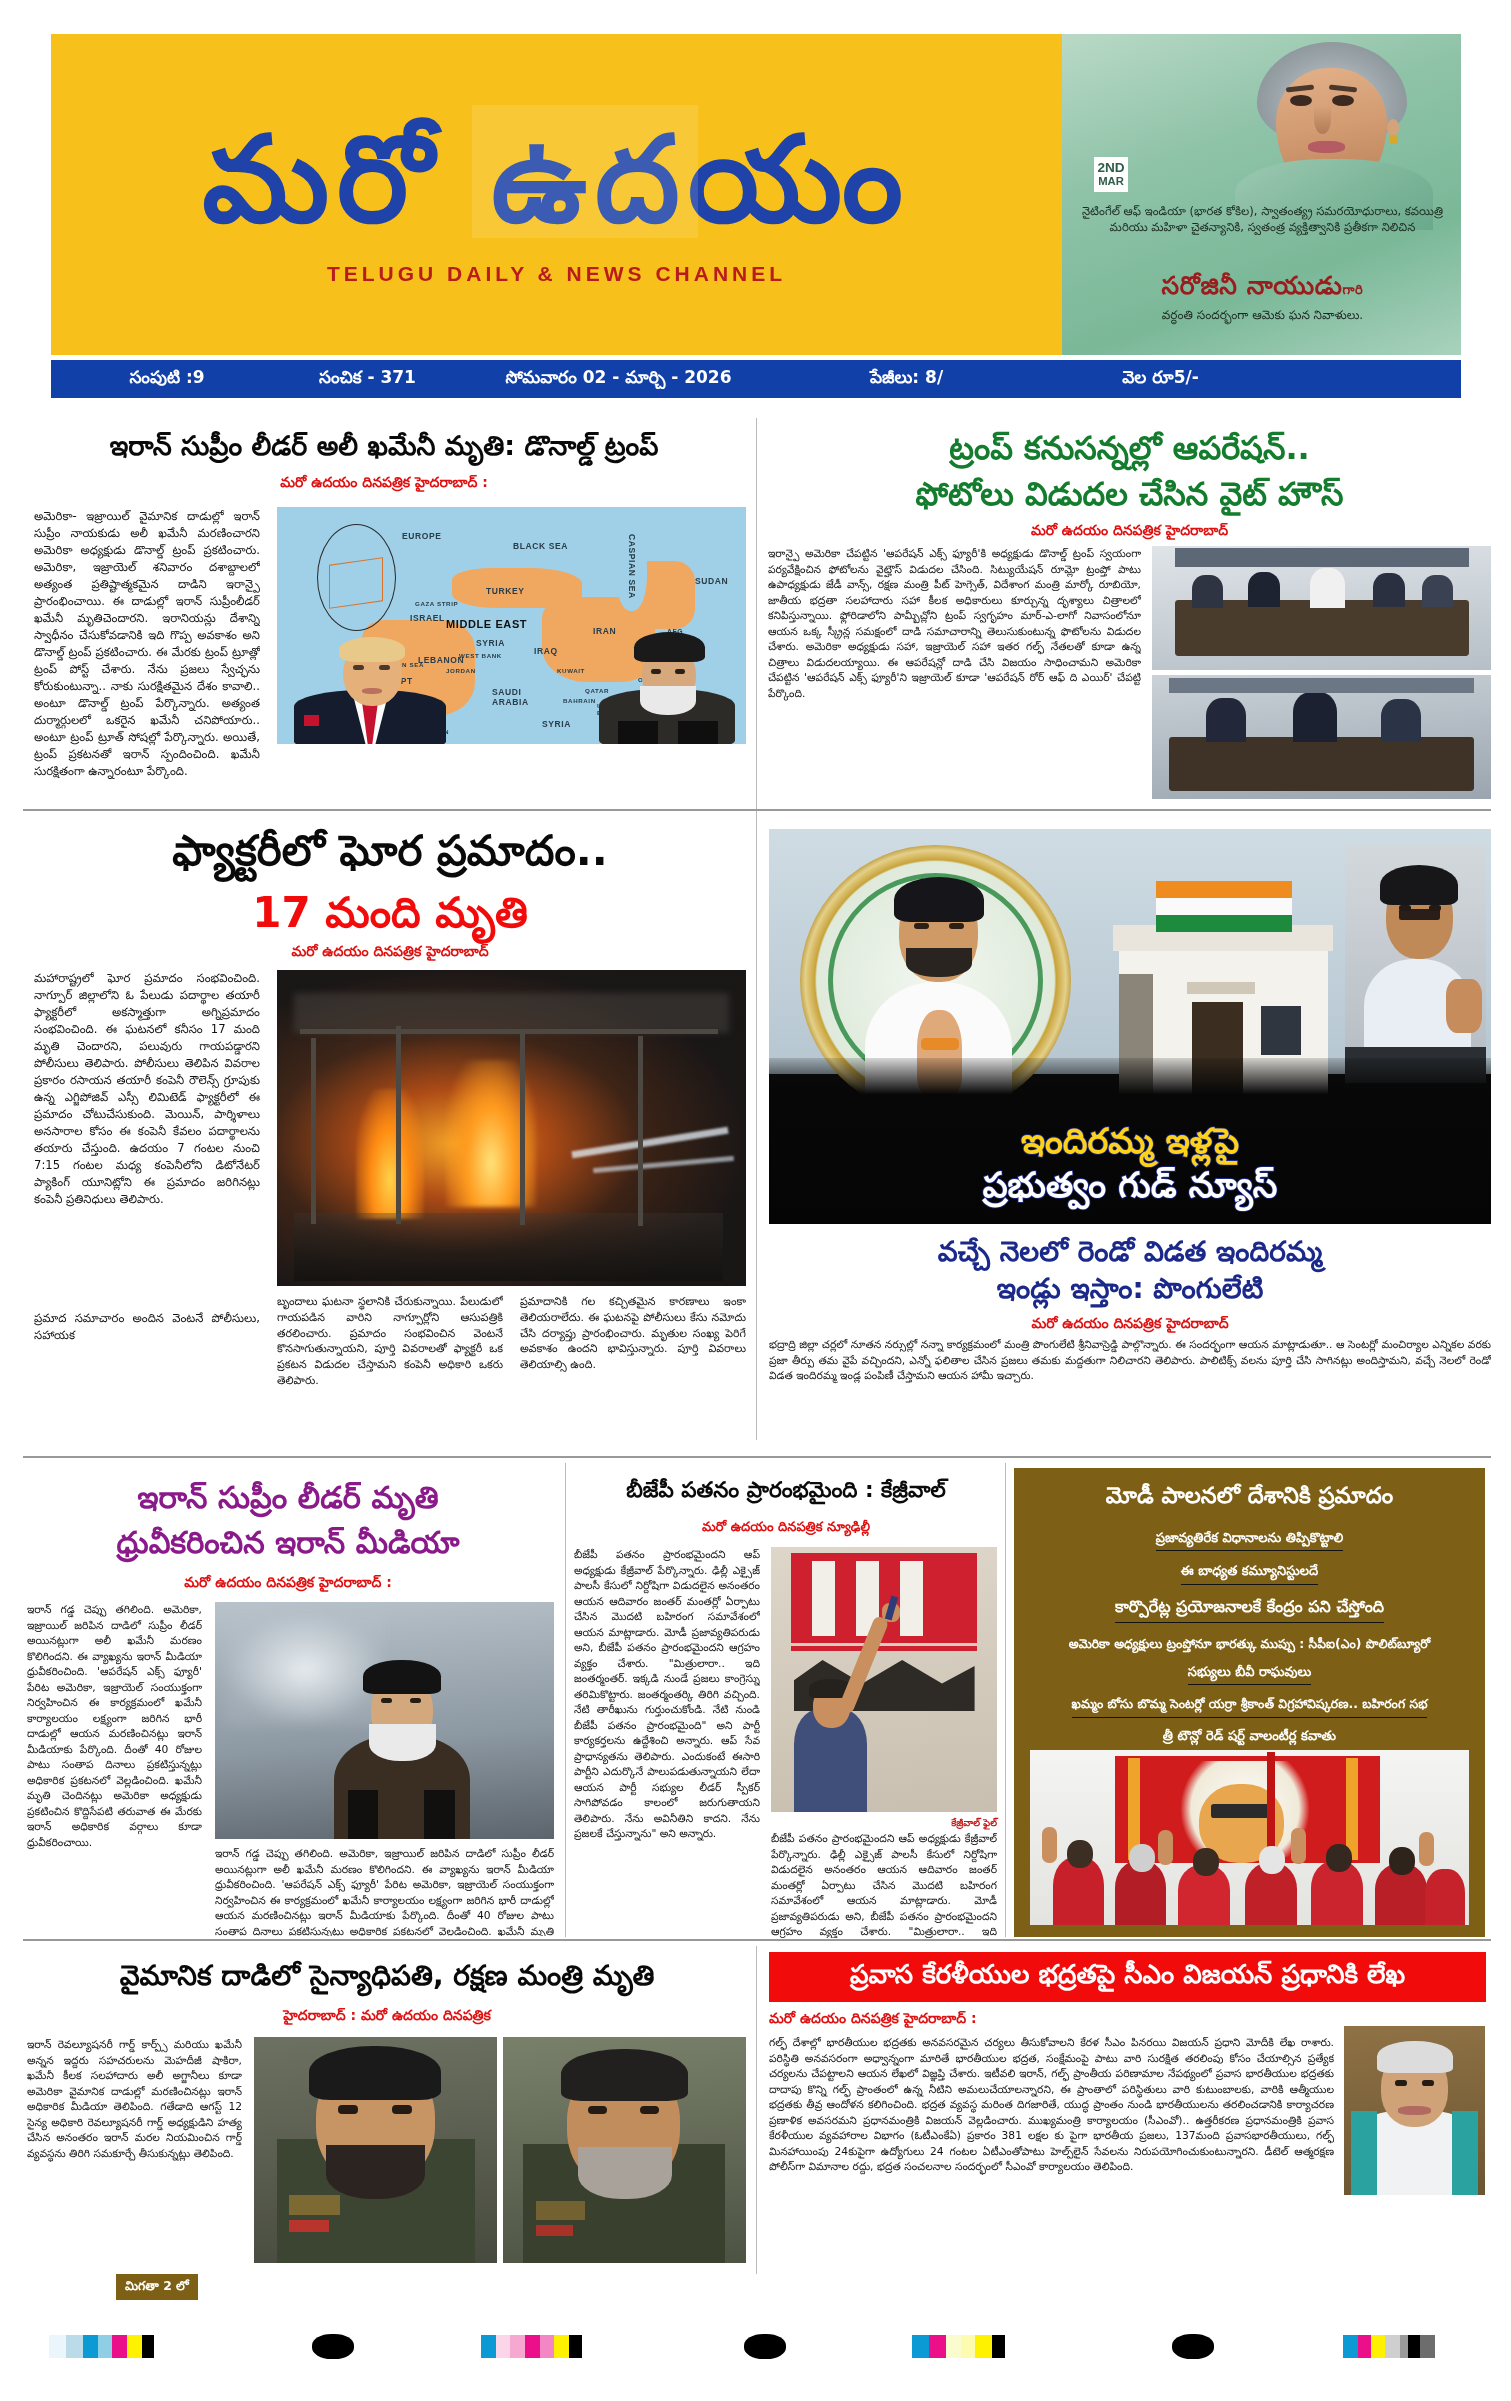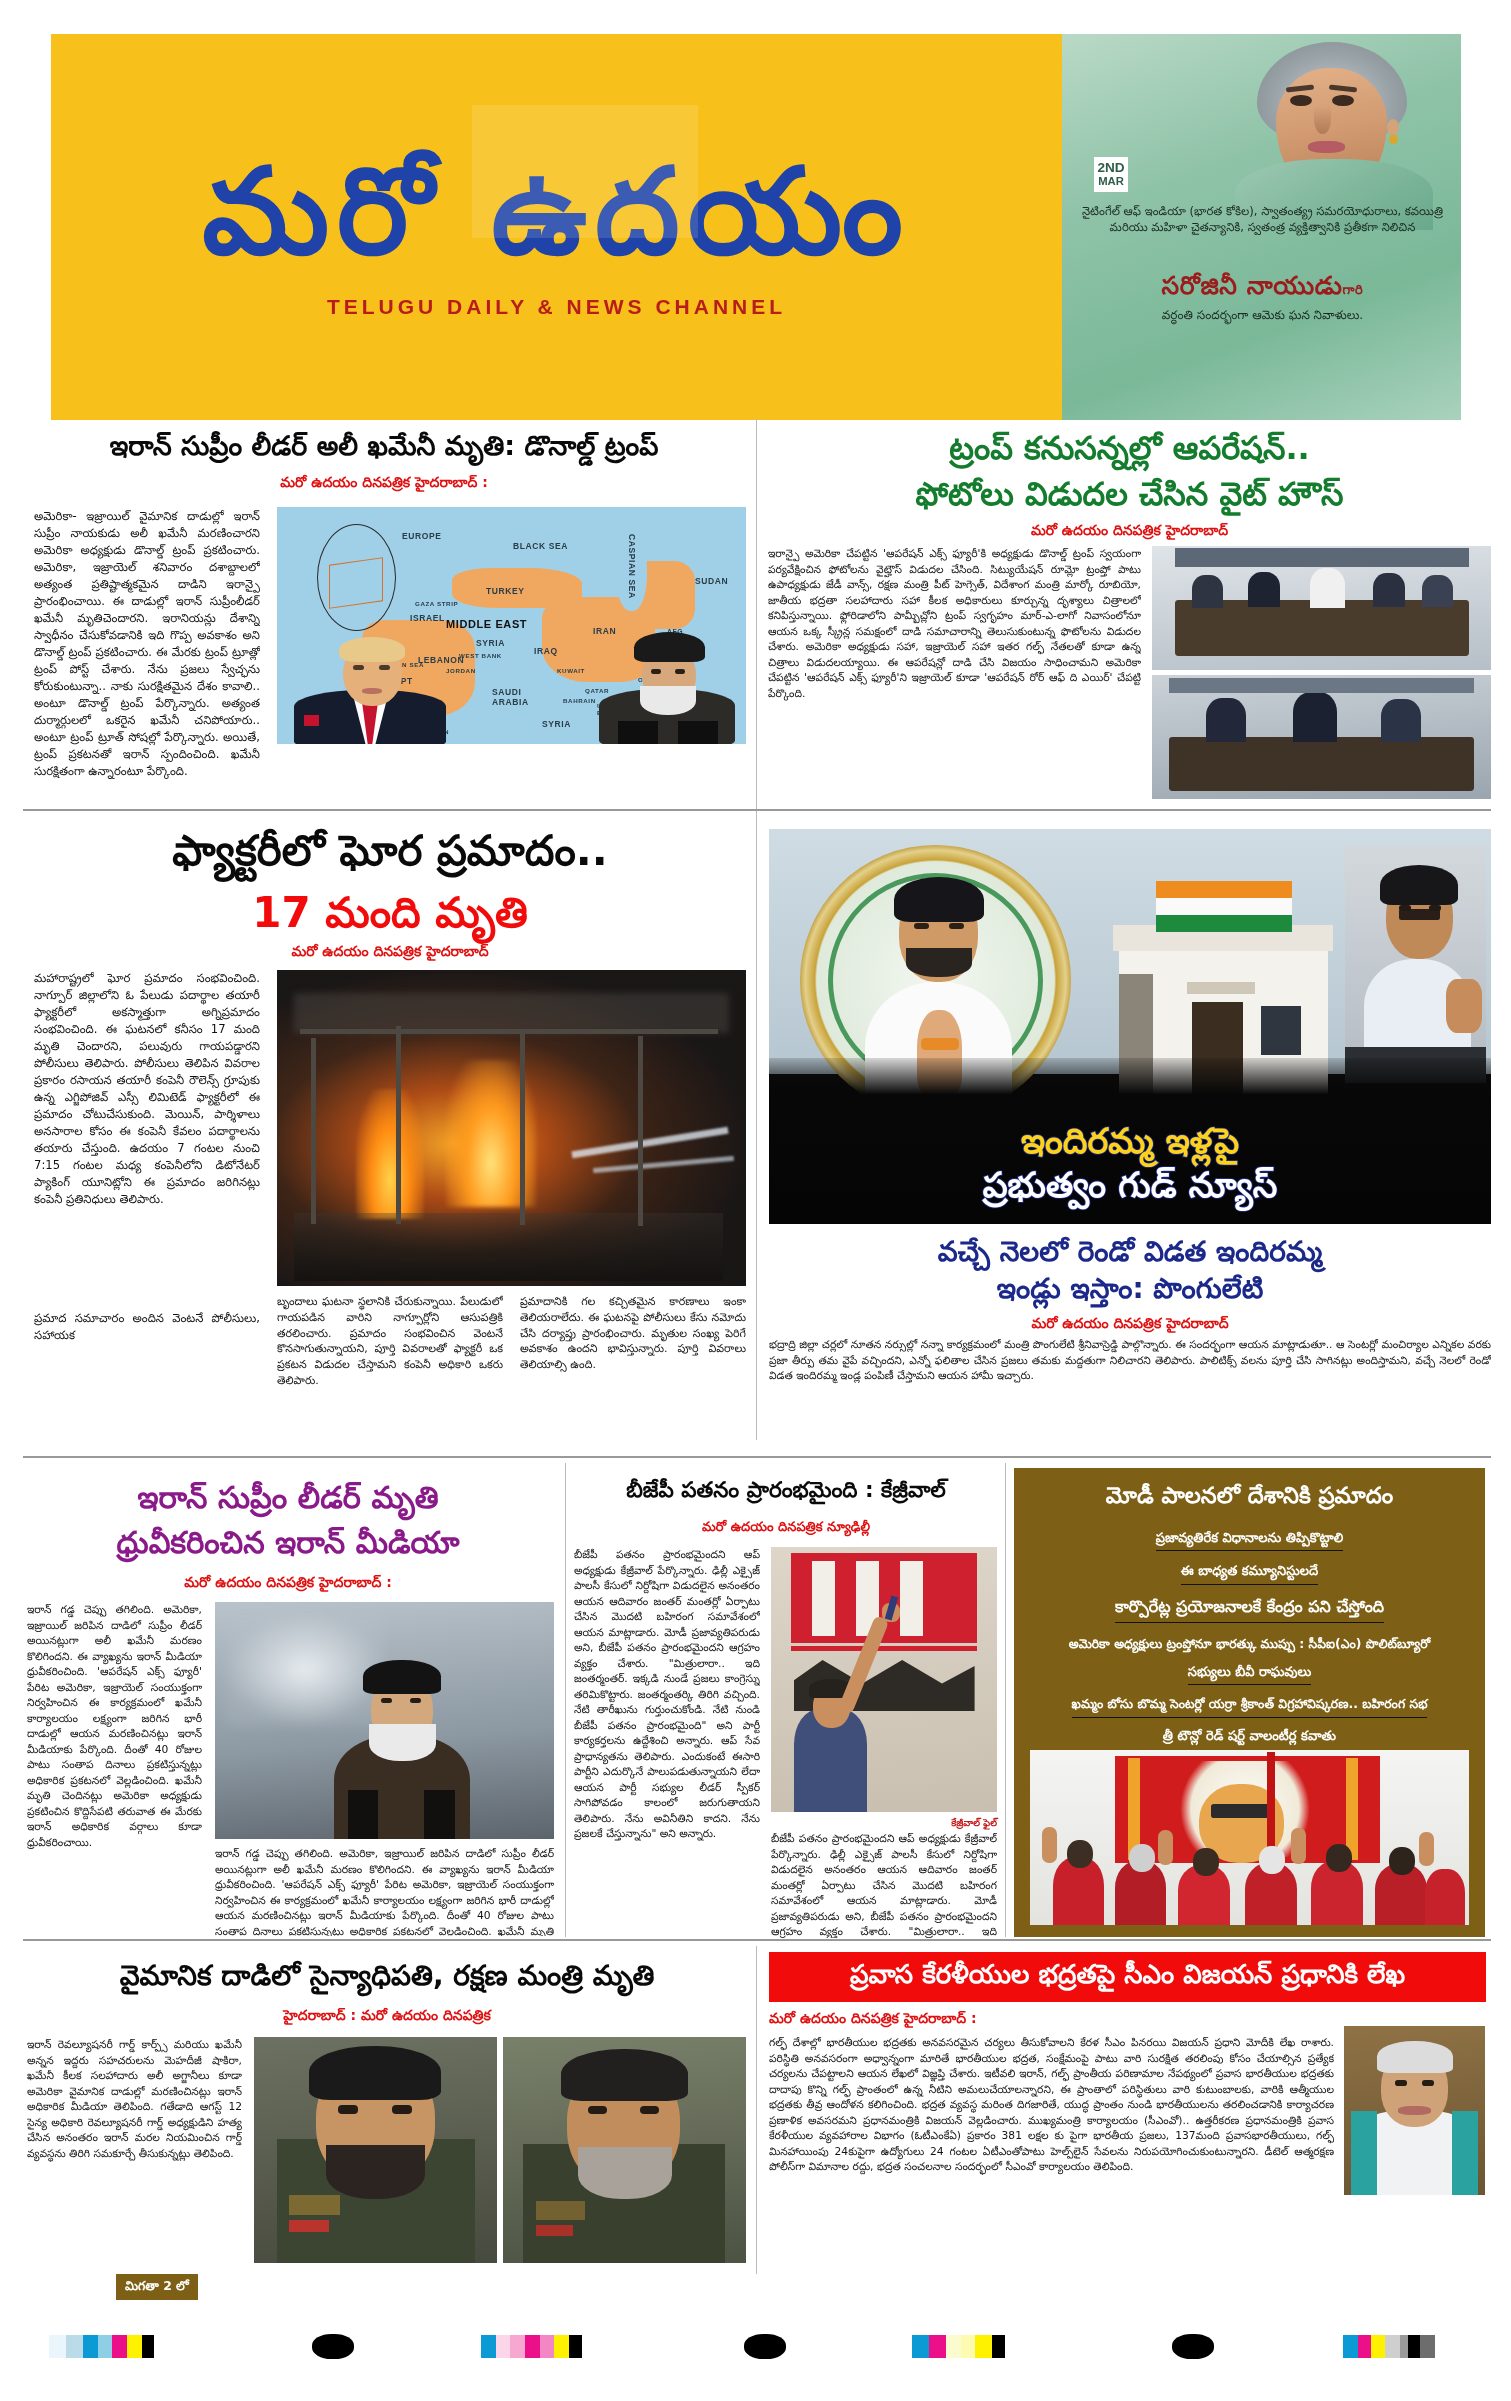--- a/index.html
+++ b/index.html
@@ -13,21 +13,21 @@
     height: 2401px;
     position: relative;
     background: #ffffff;
     overflow: hidden;
   }
 
   
   .masthead {
     position: absolute;
     left: 51px; top: 34px;
-    width: 1410px; height: 386px;
+    width: 1410px; height: 321px;
     display: flex;
   }
   .masthead-left {
     width: 1011px; height: 100%;
     background: #f7c01a;
     position: relative;
     display: flex;
     flex-direction: column;
     align-items: center;
     justify-content: center;
@@ -290,20 +290,27 @@
         <div class="d2">MAR</div>
       </div>
       <div class="sn-caption">నైటింగేల్ ఆఫ్ ఇండియా (భారత కోకిల), స్వాతంత్య్ర సమరయోధురాలు, కవయిత్రి మరియు మహిళా చైతన్యానికి, స్వతంత్ర వ్యక్తిత్వానికి ప్రతీకగా నిలిచిన</div>
       <div class="sn-name">
         <span>సరోజినీ నాయుడు</span><span class="hon">గారి</span>
       </div>
       <div class="sn-foot">వర్ధంతి సందర్భంగా ఆమెకు ఘన నివాళులు.</div>
     </div>
   </div>
 
+  <div class="infobar">
+    <span class="ib1">సంపుటి :9</span>
+    <span class="ib2">సంచిక - 371</span>
+    <span class="ib3">సోమవారం 02 - మార్చి - 2026</span>
+    <span class="ib4">పేజీలు: 8/</span>
+    <span class="ib5">వెల రూ5/-</span>
+  </div>
 
   <div class="vr" style="left:756px; top:418px; height:395px;"></div>
 
   <div class="hl" style="position:absolute; left:22.6px; top:430px; width:723px; font-size:27px; color:#0a0a0a;">ఇరాన్ సుప్రీం లీడర్ అలీ ఖమేనీ మృతి: డొనాల్డ్ ట్రంప్</div>
   <div class="byline" style="position:absolute; left:22.6px; top:473px; width:723px;">మరో ఉదయం దినపత్రిక   హైదరాబాద్ :</div>
 
   <div class="body" style="position:absolute; left:34px; top:508px; width:226px; height:294px; overflow:hidden;">అమెరికా- ఇజ్రాయిల్ వైమానిక దాడుల్లో ఇరాన్ సుప్రీం నాయకుడు అలీ ఖమేనీ మరణించారని అమెరికా అధ్యక్షుడు డొనాల్డ్ ట్రంప్ ప్రకటించారు. అమెరికా, ఇజ్రాయెల్ శనివారం దశాబ్దాలలో అత్యంత ప్రతిష్టాత్మకమైన దాడిని ఇరాన్పై ప్రారంభించాయి. ఈ దాడుల్లో ఇరాన్ సుప్రీంలీడర్ ఖమేనీ మృతిచెందారని. ఇరానియన్లు దేశాన్ని స్వాధీనం చేసుకోవడానికి ఇది గొప్ప అవకాశం అని డొనాల్డ్ ట్రంప్ ప్రకటించారు. ఈ మేరకు ట్రంప్ ట్రూత్లో ట్రంప్ పోస్ట్ చేశారు. నేను ప్రజలు స్వేచ్ఛను కోరుకుంటున్నా.. నాకు సురక్షితమైన దేశం కావాలి.. అంటూ డొనాల్డ్ ట్రంప్ పేర్కొన్నారు. అత్యంత దుర్మార్గులలో ఒకరైన ఖమేనీ చనిపోయారు.. అంటూ ట్రంప్ ట్రూత్ సోషల్లో పేర్కొన్నారు. అయితే, ట్రంప్ ప్రకటనతో ఇరాన్ స్పందించింది. ఖమేనీ సురక్షితంగా ఉన్నారంటూ పేర్కొంది.</div>
 
   <div class="ph ph-map" style="left:277px; top:507px; width:469px; height:237px;">
     <div class="mapsea" style="left:0; top:0; width:100%; height:100%;"></div>

